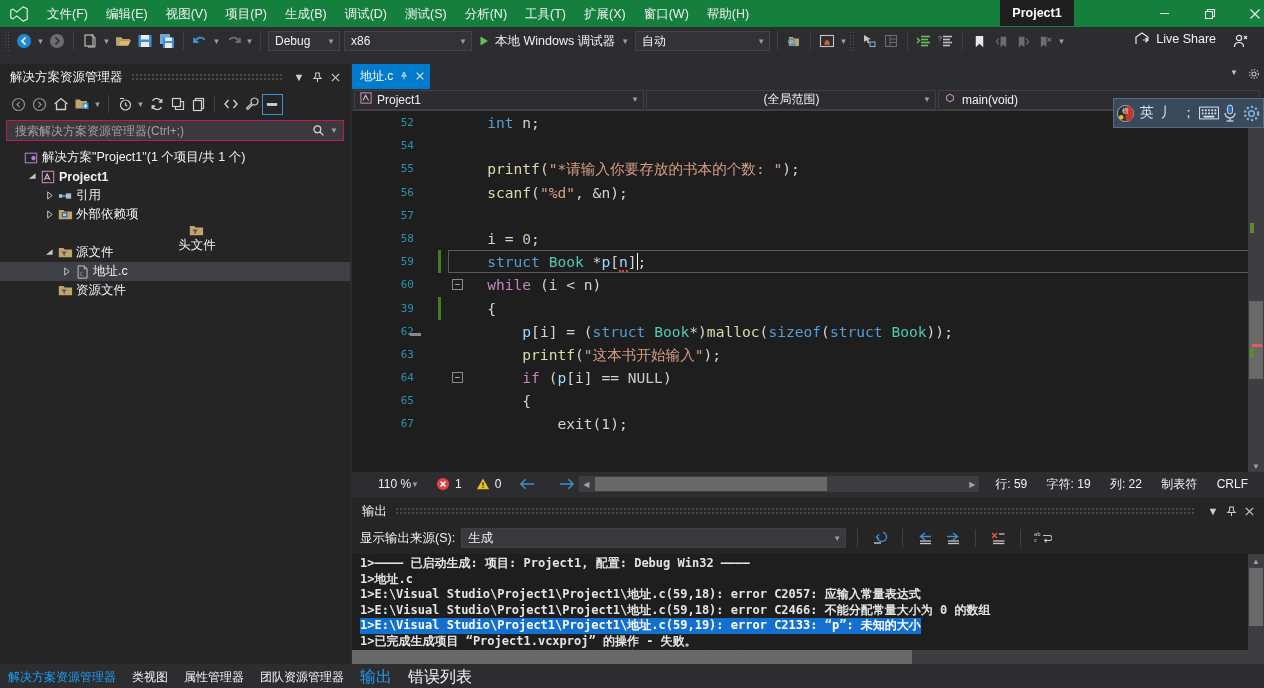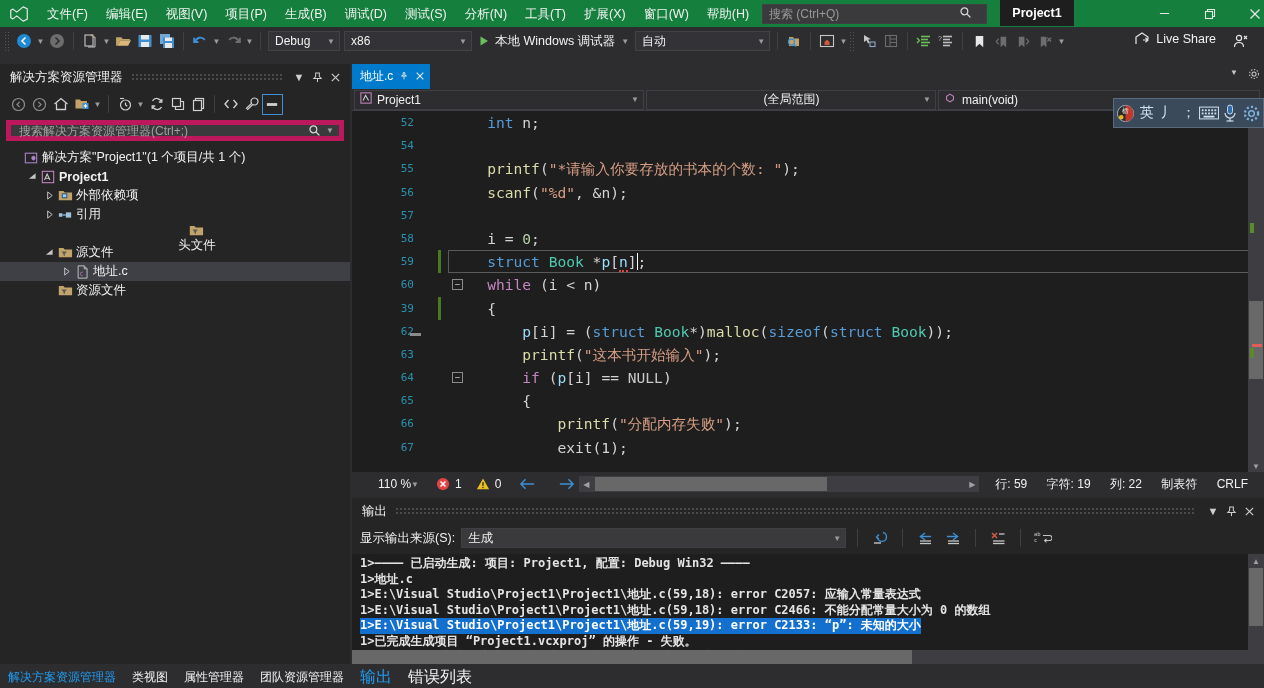--- a/index.html
+++ b/index.html
@@ -79,21 +79,21 @@
   }
   .dots { flex: 1; height: 8px; margin: 0 8px; background-image:
       radial-gradient(#4a4a4d 0.8px, transparent 0.9px); background-size: 4px 4px; }
   .ph-btn { width: 18px; height: 18px; display:flex;align-items:center;justify-content:center;
             color:#d0d0d0; font-size: 11px; }
   .sln-tb {
     height: 28px; display: flex; align-items: center; padding-left: 8px; background:#252526;
   }
   .sln-tb .tb-ico { width: 21px; height: 21px; }
   .sln-search {
-    margin: 2px 6px 3px 6px; height: 21px; background: #3a3a3c; border: 5px solid #be185d;
+    margin: 2px 6px 3px 6px; height: 21px; background: #3a3a3c; border: 1px solid #be185d;
     display: flex; align-items: center; padding: 0 2px 0 6px;
   }
   .sln-search input {
     flex: 1; background: transparent; border: 0; outline: 0; color: #cfcfcf; font-size: 12px;
     font-family: "Liberation Sans", sans-serif;
   }
   .sln-search input::placeholder { color: #a0a0a0; }
   .tree { padding-top: 4px; font-size: 12.5px; }
   .trow { height: 19px; display: flex; align-items: center; white-space: nowrap; }
   .trow.sel { background: #3f3f46; }
@@ -232,29 +232,20 @@
         <div class="menu-item">生成(B)</div>
         <div class="menu-item">调试(D)</div>
         <div class="menu-item">测试(S)</div>
         <div class="menu-item">分析(N)</div>
         <div class="menu-item">工具(T)</div>
         <div class="menu-item">扩展(X)</div>
         <div class="menu-item">窗口(W)</div>
         <div class="menu-item">帮助(H)</div>
       </div>
 
-    <div class="search-box">
-      <input placeholder="搜索 (Ctrl+Q)" style="">
-      <span>
-        <svg width="13" height="13" viewBox="0 0 16 16">
-            <circle cx="6.6" cy="6.6" r="4.2" fill="none" stroke="#d8d8d8" stroke-width="1.5"></circle>
-            <line x1="9.7" y1="9.7" x2="14" y2="14" stroke="#d8d8d8" stroke-width="1.7"></line>
-          </svg>
-      </span>
-    </div>
 
     <div class="proj-chip">Project1</div>
 
     <div class="wbtn" style="left:1142px">
       <svg width="11" height="11" viewBox="0 0 12 12">
           <line x1="1" y1="6" x2="11" y2="6" stroke="#e6e6e6" stroke-width="1.1"></line>
         </svg>
     </div>
     <div class="wbtn" style="left:1187px">
       <svg width="12" height="12" viewBox="0 0 12 12">
@@ -578,42 +569,42 @@
           </span>
           <span class="tlabel b">Project1</span>
         </div>
         <div class="trow" style="padding-left: 42px;">
           <span class="tw">
             <svg width="9" height="9" viewBox="0 0 10 10">
               <polygon points="3,1 8,5 3,9" fill="none" stroke="#c5c5c5" stroke-width="1.1"></polygon>
             </svg>
           </span>
           <span class="ticon">
-            <svg width="15" height="13" viewBox="0 0 16 14">
-              <path d="M0.8 12V2.2h5l1.3 1.6h8V12z" fill="#c2a46a"></path>
-              <rect x="4" y="4.6" width="6" height="5.4" fill="#2f5d88"></rect>
-              <rect x="5.2" y="5.8" width="3.6" height="3" fill="#9fd0f5"></rect>
-            </svg>
-          </span>
-          <span class="tlabel">外部依赖项</span>
+            <svg width="14" height="12" viewBox="0 0 16 12">
+              <rect x="1" y="4" width="4" height="4" fill="#9fc2dd"></rect>
+              <line x1="5" y1="6" x2="9" y2="6" stroke="#9fc2dd" stroke-width="1.4"></line>
+              <rect x="9" y="3" width="6" height="6" fill="#9fc2dd"></rect>
+            </svg>
+          </span>
+          <span class="tlabel">引用</span>
         </div>
         <div class="trow" style="padding-left: 42px;">
           <span class="tw">
             <svg width="9" height="9" viewBox="0 0 10 10">
               <polygon points="3,1 8,5 3,9" fill="none" stroke="#c5c5c5" stroke-width="1.1"></polygon>
             </svg>
           </span>
           <span class="ticon">
-            <svg width="14" height="12" viewBox="0 0 16 12">
-              <rect x="1" y="4" width="4" height="4" fill="#9fc2dd"></rect>
-              <line x1="5" y1="6" x2="9" y2="6" stroke="#9fc2dd" stroke-width="1.4"></line>
-              <rect x="9" y="3" width="6" height="6" fill="#9fc2dd"></rect>
-            </svg>
-          </span>
-          <span class="tlabel">引用</span>
+            <svg width="15" height="13" viewBox="0 0 16 14">
+              <path d="M0.8 12V2.2h5l1.3 1.6h8V12z" fill="#c2a46a"></path>
+              <rect x="4" y="4.6" width="6" height="5.4" fill="#2f5d88"></rect>
+              <rect x="5.2" y="5.8" width="3.6" height="3" fill="#9fd0f5"></rect>
+            </svg>
+          </span>
+          <span class="tlabel">外部依赖项</span>
         </div>
         <div class="trow" style="padding-left: 42px; flex-direction: column;">
           <span class="tw"></span>
           <span class="ticon">
             <svg width="15" height="13" viewBox="0 0 16 14">
               <path d="M0.8 12V2.2h5l1.3 1.6h8V12z" fill="#c2a46a"></path>
               <path d="M3.6 6h6l-2.2 2.6v2.2l-1.6-0.8V8.6z" fill="#5a5a5a"></path>
             </svg>
           </span>
           <span class="tlabel">头文件</span>
@@ -726,21 +717,20 @@
           <div class="cline"><span class="gnum">56</span><span class="ctext"><span class="pl">    </span><span class="fn">scanf</span><span class="pl">(</span><span class="st">"%d"</span><span class="pl">, &amp;n);</span></span></div>
           <div class="cline"><span class="gnum">57</span><span class="ctext"></span></div>
           <div class="cline"><span class="gnum">58</span><span class="ctext"><span class="pl">    i </span><span class="pl">= </span><span class="nm">0</span><span class="pl">;</span></span></div>
           <div class="cline"><span class="gnum">59</span><span class="gbar green"></span><span class="cur-line-box" style="top: 0px;"></span><span class="ctext"><span class="pl">    </span><span class="k">struct</span><span class="pl"> </span><span class="ty">Book</span><span class="pl"> *</span><span class="id">p</span><span class="pl">[</span><span class="id squiggle">n</span><span class="pl">]</span><span class="caret"></span><span class="pl">;</span></span></div>
           <div class="cline"><span class="gnum">60</span><span class="glyph-fold">−</span><span class="ctext"><span class="pl">    </span><span class="kp">while</span><span class="pl"> (i &lt; n)</span></span></div>
           <div class="cline"><span class="gnum">39</span><span class="gbar green"></span><span class="ctext"><span class="pl">    {</span></span></div>
           <div class="cline"><span class="gnum">62</span><span class="ctext"><span class="pl">        </span><span class="id">p</span><span class="pl">[i] = (</span><span class="k">struct</span><span class="pl"> </span><span class="ty">Book</span><span class="pl">*)</span><span class="fn">malloc</span><span class="pl">(</span><span class="k">sizeof</span><span class="pl">(</span><span class="k">struct</span><span class="pl"> </span><span class="ty">Book</span><span class="pl">));</span></span></div>
           <div class="cline"><span class="gnum">63</span><span class="ctext"><span class="pl">        </span><span class="fn">printf</span><span class="pl">(</span><span class="st">"这本书开始输入"</span><span class="pl">);</span></span></div>
           <div class="cline"><span class="gnum">64</span><span class="glyph-fold">−</span><span class="ctext"><span class="pl">        </span><span class="kp">if</span><span class="pl"> (</span><span class="id">p</span><span class="pl">[i] == </span><span class="mac">NULL</span><span class="pl">)</span></span></div>
           <div class="cline"><span class="gnum">65</span><span class="ctext"><span class="pl">        {</span></span></div>
-          <div class="cline"><span class="gnum">66</span><span class="ctext"><span class="pl">            </span><span class="fn">printf</span><span class="pl">(</span><span class="st">"分配内存失败"</span><span class="pl">);</span></span></div>
           <div class="cline"><span class="gnum">67</span><span class="ctext"><span class="pl">            exit(1);</span></span></div>
         </div>
       <div class="collapse-dash" style="top:222px"></div>
     </div>
 
     <div class="ed-scroll">
       <div class="arrow">▲</div>
       <div class="mark-green" style="top:112px"></div>
       <div class="ed-thumb" style="top:190px; height:78px"></div>
       <div class="mark-green" style="top:237px"></div>

